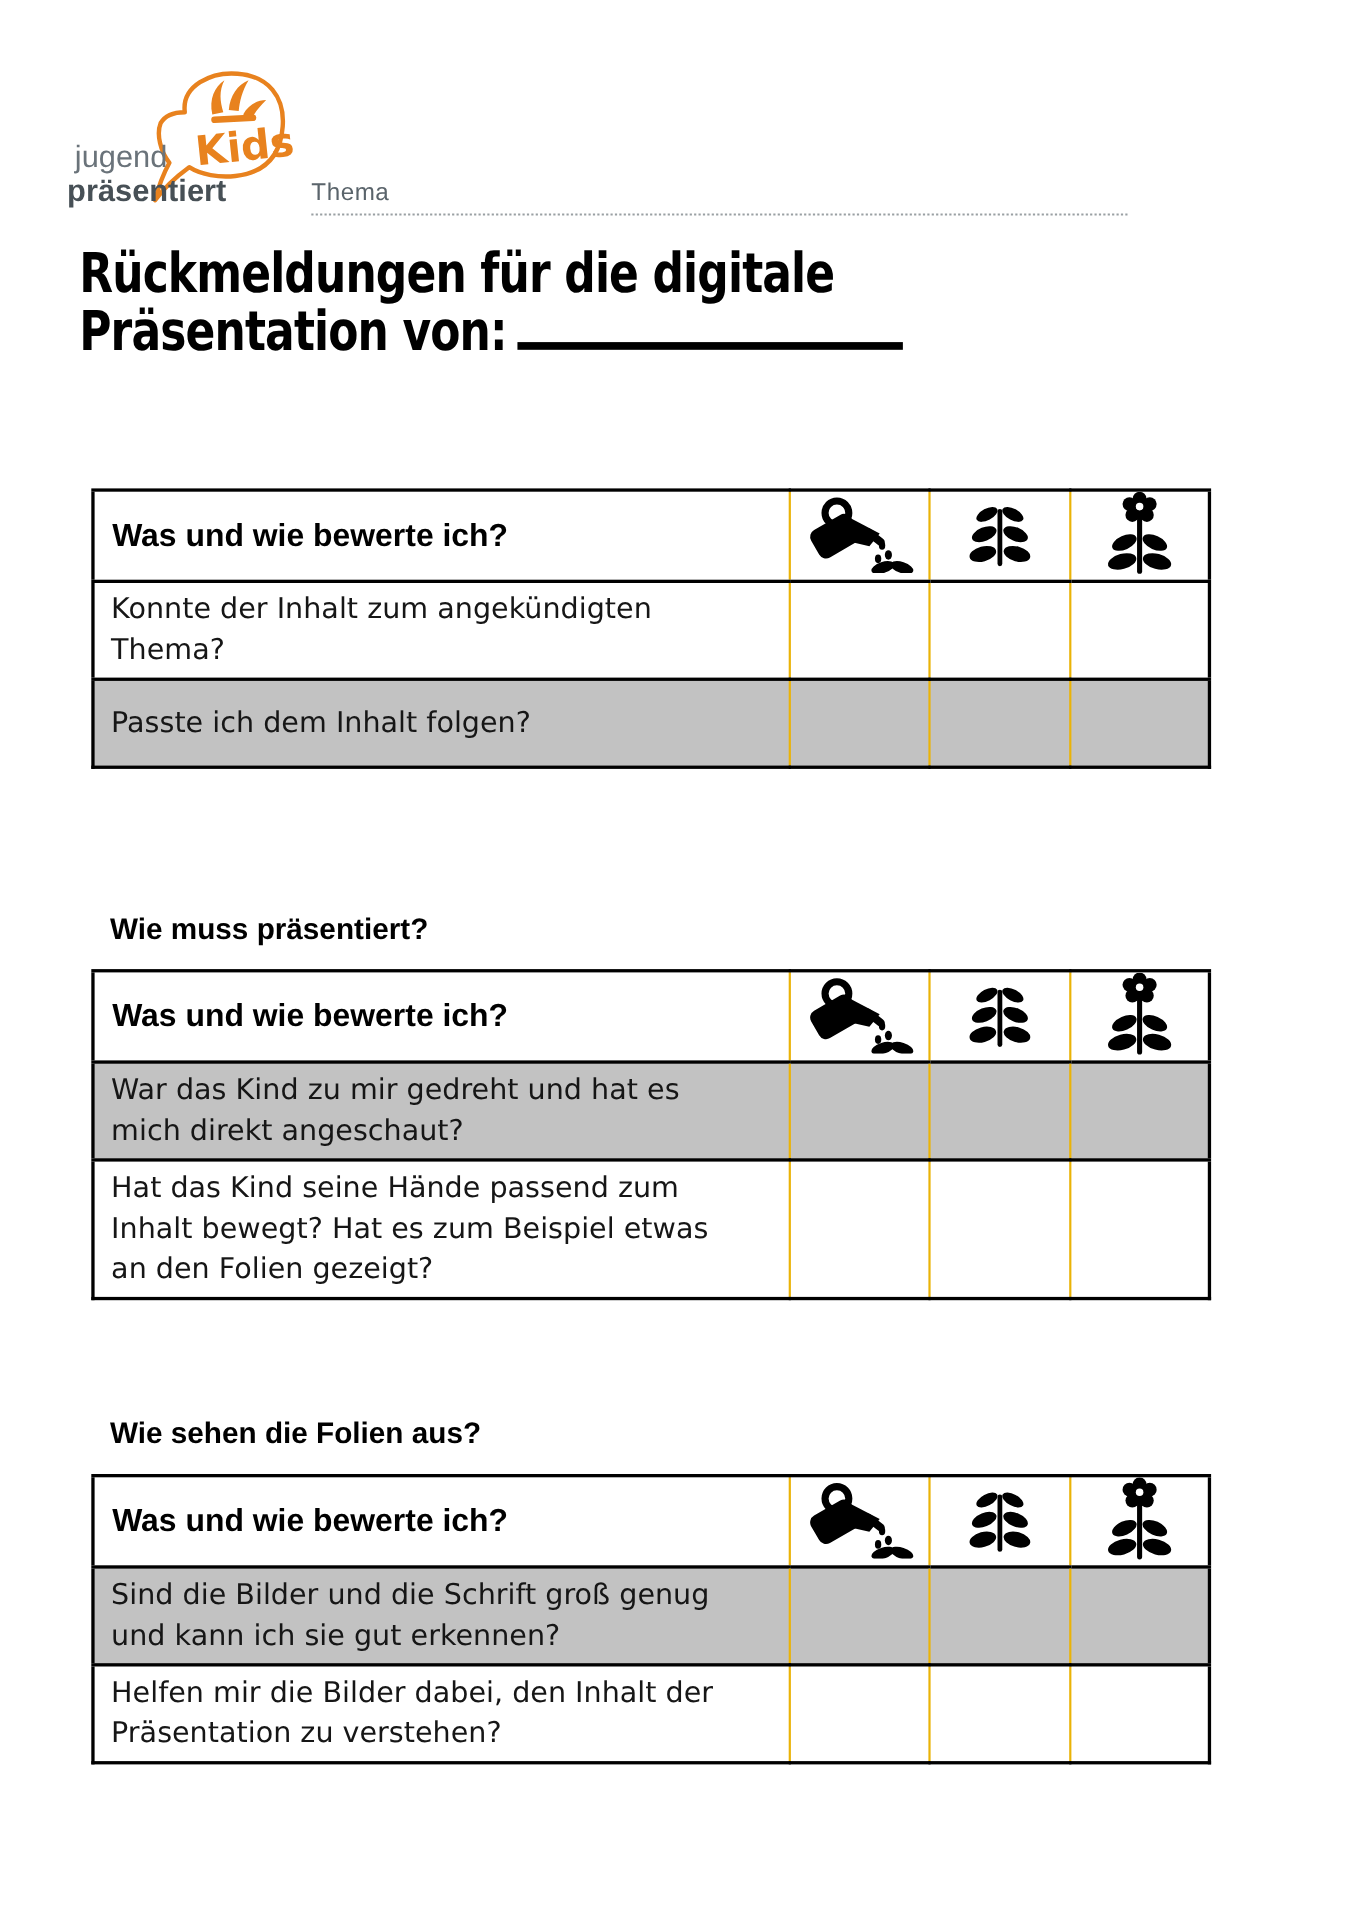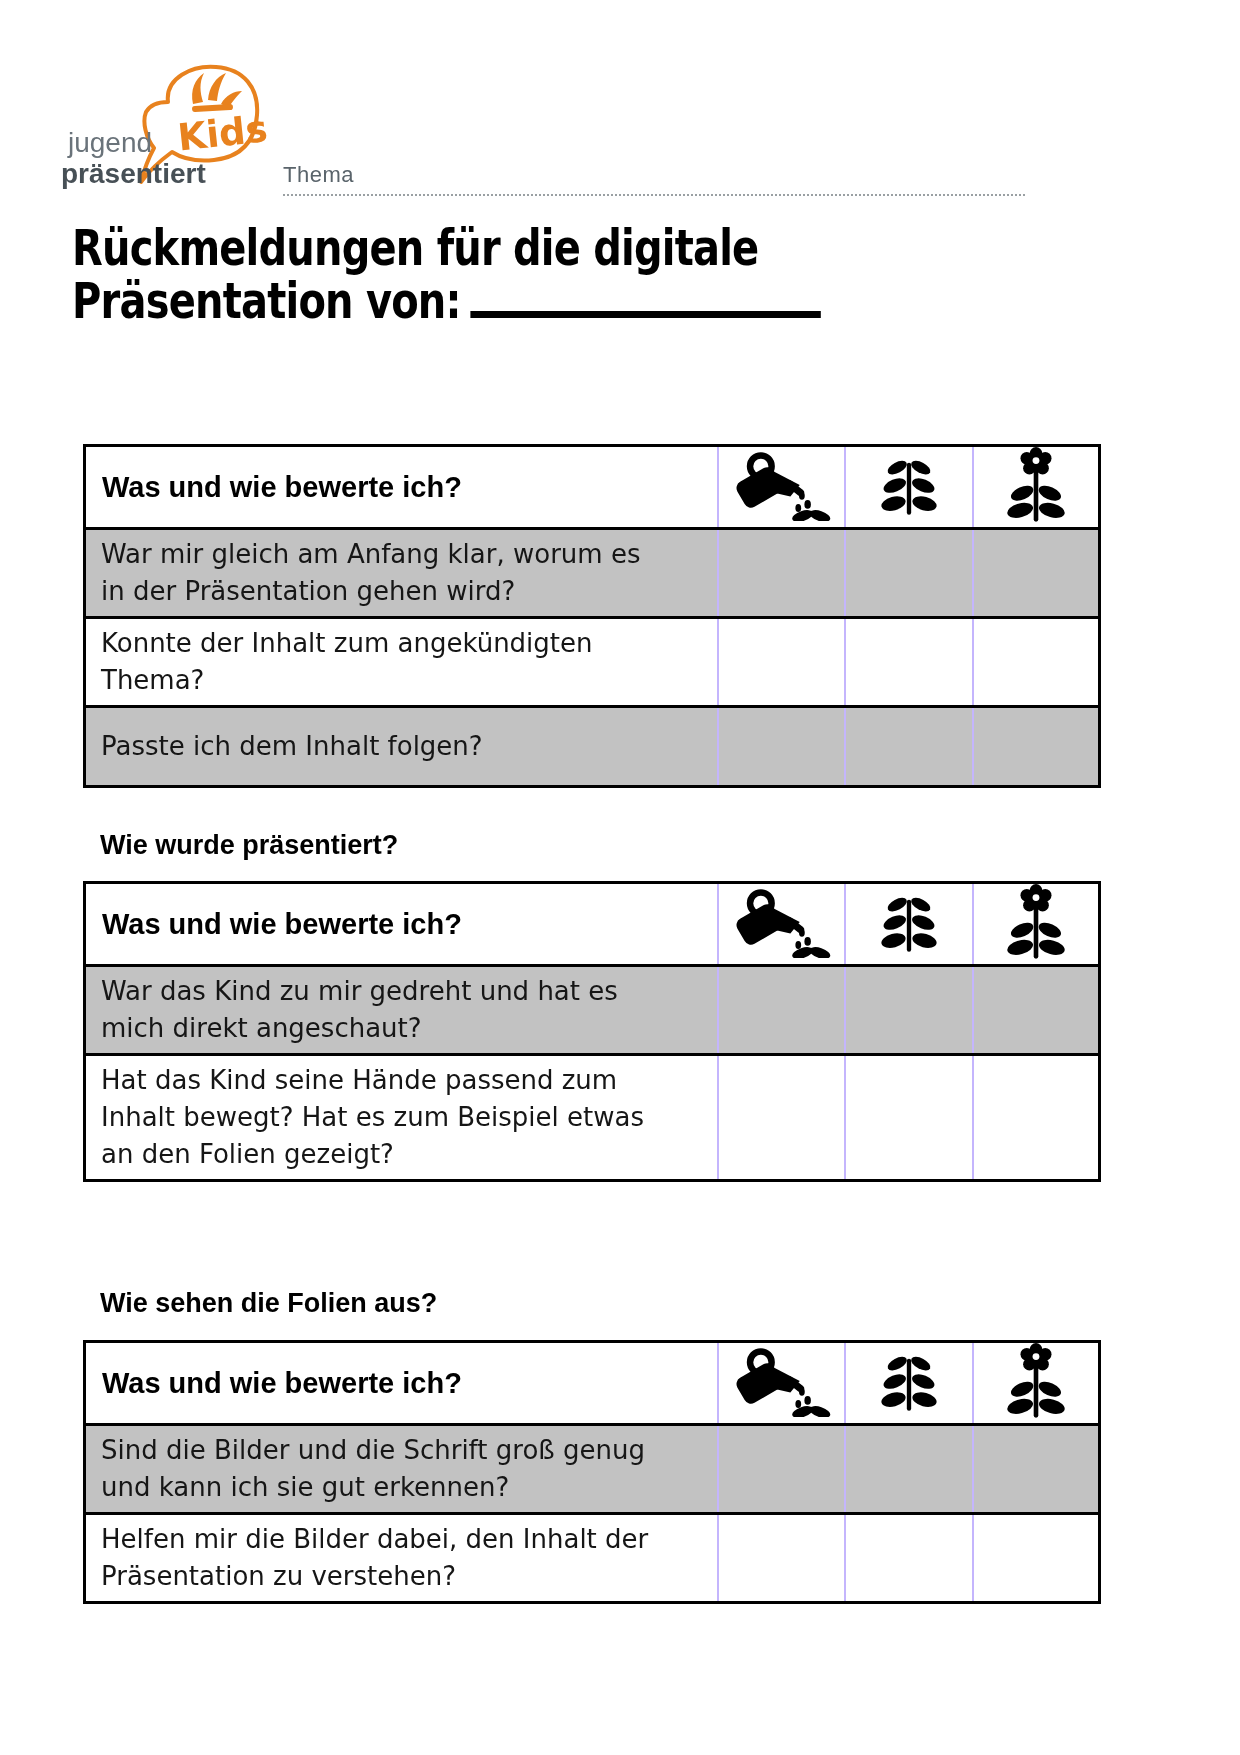--- a/index.html
+++ b/index.html
@@ -49,21 +49,21 @@
   table.rating-table {
     position:absolute; left:83px; width:1015px;
     border-collapse:collapse; table-layout:fixed;
     background:#fff;
   }
   #table-1 { top:444px; }
   #table-2 { top:881px; }
   #table-3 { top:1340px; }
 
   .rating-table td, .rating-table th {
-    border:2px solid #c4b5fd; padding:0;margin-left:38px;
+    border:2px solid #eab308; padding:0;margin-left:38px;
   }
   .rating-table { border:3px solid #000; }
   .rating-table tr.header-row th { border-bottom:3px solid #000; }
   .rating-table tr { border-top:3px solid #000; }
 
   .col-q  { width:633px; }
   .col-i1 { width:127px; }
   .col-i2 { width:128px; }
   .col-i3 { width:127px; }
 
@@ -175,44 +175,37 @@
       <th class="icon-cell"><svg class="icon-can">
               <use href="#sym-watering-can"></use>
             </svg></th>
       <th class="icon-cell"><svg class="icon-seedling">
               <use href="#sym-seedling"></use>
             </svg></th>
       <th class="icon-cell"><svg class="icon-flower">
               <use href="#sym-flower"></use>
             </svg></th>
     </tr>
-    <tr class="row-gray">
-      <td class="question-cell h82">War mir gleich am Anfang klar, worum es
-in der Präsentation gehen wird?</td>
-      <td class="rating-cell"></td>
-      <td class="rating-cell"></td>
-      <td class="rating-cell"></td>
-    </tr>
     <tr>
       <td class="question-cell h82">Konnte der Inhalt zum angekündigten
 Thema?</td>
       <td class="rating-cell"></td>
       <td class="rating-cell"></td>
       <td class="rating-cell"></td>
     </tr>
     <tr class="row-gray">
       <td class="question-cell h82">Passte ich dem Inhalt folgen?</td>
       <td class="rating-cell"></td>
       <td class="rating-cell"></td>
       <td class="rating-cell"></td>
     </tr>
   </tbody>
     </table>
 
-  <div id="heading-2" class="section-heading">Wie wurde präsentiert?</div>
+  <div id="heading-2" class="section-heading">Wie muss präsentiert?</div>
   <table id="table-2" class="rating-table">
     <colgroup>
         <col class="col-q">
         <col class="col-i1">
         <col class="col-i2">
         <col class="col-i3">
       </colgroup>
     <tbody>
         <tr class="header-row">
       <th class="head-label h82">Was und wie bewerte ich?</th>

